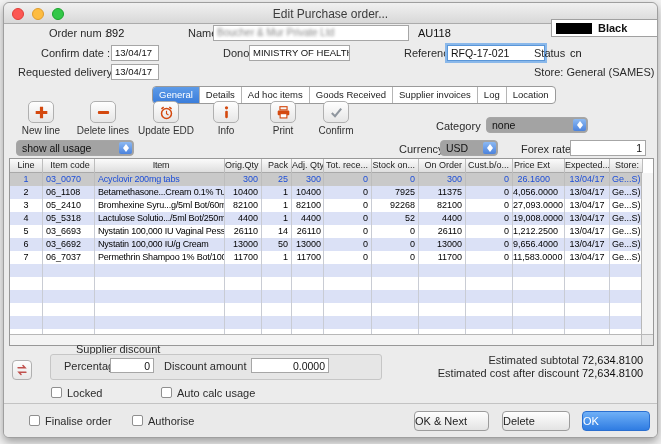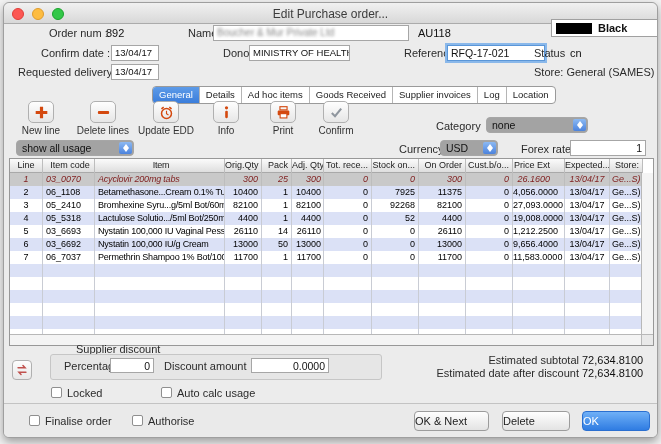--- a/index.html
+++ b/index.html
@@ -66,21 +66,21 @@
                background:#fff; border:1px solid #989898; overflow:hidden; }
   .thead { position:absolute; left:0; top:0; width:633px; height:14px;
            background:linear-gradient(#fbfbfb,#dedede); border-bottom:1px solid #a9a9a9;
            white-space:nowrap; }
   .hc { display:inline-block; vertical-align:top; height:30px; line-height:13px;
         font-size:9px; color:#222; text-align:center; border-right:1px solid #bdbdbd;
         overflow:hidden; white-space:nowrap; }
   .tbody { position:absolute; left:0; top:14px; width:633px; bottom:11px; overflow:hidden; }
   .row { height:13px; white-space:nowrap; background:#fff; }
   .row.blue { background:#dbe1f6; }
-  .row.dim { background:#c9c9c9; color:#7f1d1d;font-style:italic; }
+  .row.dim { background:#c9c9c9; color:#1d4ed8; }
   .cell { display:inline-block; vertical-align:top; height:13px; line-height:13px;
           font-size:9px; border-right:1px solid #c9ccd4; overflow:hidden; white-space:nowrap; }
   .row.dim .cell { border-right-color:#bdbdbd; }
   .c0{width:33px;text-align:center;} .c1{width:52px;padding-left:3px;}
   .c2{width:130px;padding-left:3px;letter-spacing:-0.2px;}
   .c3{width:37px;text-align:right;padding-right:3px;} .c4{width:30px;text-align:right;padding-right:3px;}
   .c5{width:32px;text-align:right;padding-right:2px;} .c6{width:48px;text-align:right;padding-right:3px;}
   .c7{width:47px;text-align:right;padding-right:3px;} .c8{width:47px;text-align:right;padding-right:3px;}
   .c9{width:47px;text-align:right;padding-right:3px;} .c10{width:52px;text-align:right;padding-right:14px;}
   .c11{width:45px;text-align:center;} .c12{width:33px;padding-left:2px;}
@@ -266,21 +266,21 @@
   <div class="field right" style="left:106px;top:355px;width:44px;height:15px;font-size:10.5px;">0</div>
   <div class="lab" style="left:160px;top:357px;">Discount amount</div>
   <div class="field right" style="left:247px;top:355px;width:78px;height:15px;font-size:10.5px;">0.0000</div>
   <span class="cb" style="left:47px;top:384px;"></span>
   <div class="lab" style="left:63px;top:384px;">Locked</div>
   <span class="cb" style="left:157px;top:384px;"></span>
   <div class="lab" style="left:173px;top:384px;">Auto calc usage</div>
 
   <div class="totlab" style="top:351px;">Estimated subtotal</div>
   <div class="totval" style="top:351px;">72,634.8100</div>
-  <div class="totlab" style="top:364px;">Estimated date after discount</div>
+  <div class="totlab" style="top:364px;">Estimated cost after discount</div>
   <div class="totval" style="top:364px;">72,634.8100</div>
 
   <div class="footer">
     <span class="cb" style="left:25px;top:11px;"></span>
     <div class="lab" style="left:41px;top:11px;">Finalise order</div>
     <span class="cb" style="left:128px;top:11px;"></span>
     <div class="lab" style="left:144px;top:11px;">Authorise</div>
   <div class="btn fb0">OK &amp; Next</div>
       <div class="btn fb1">Delete</div>
       <div class="btn fb2 primary">OK</div>

